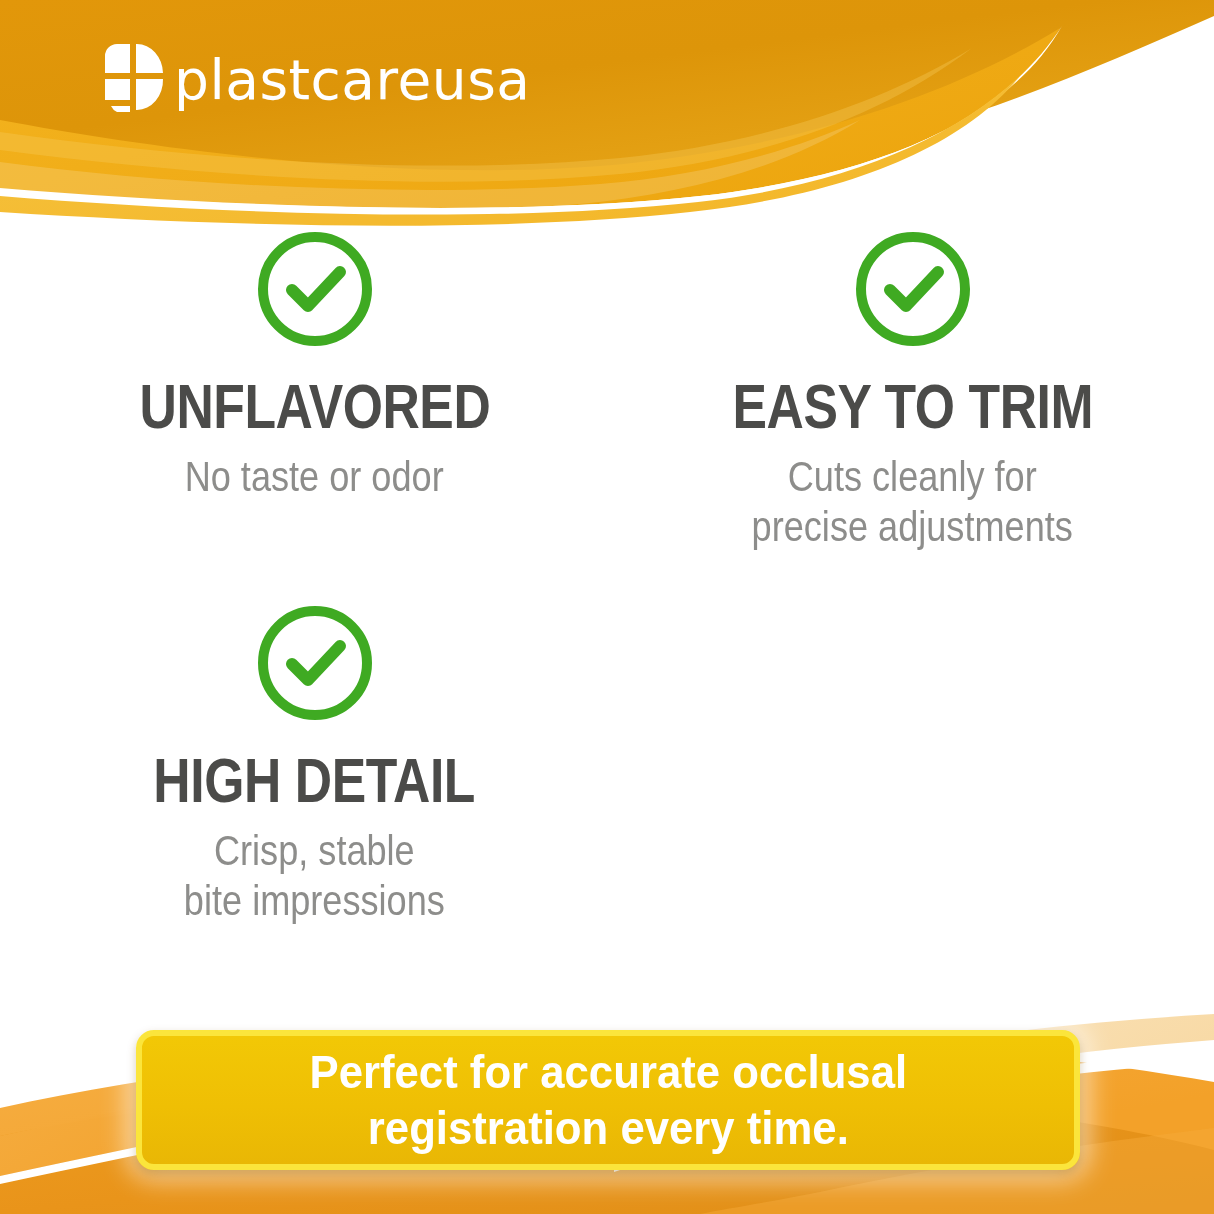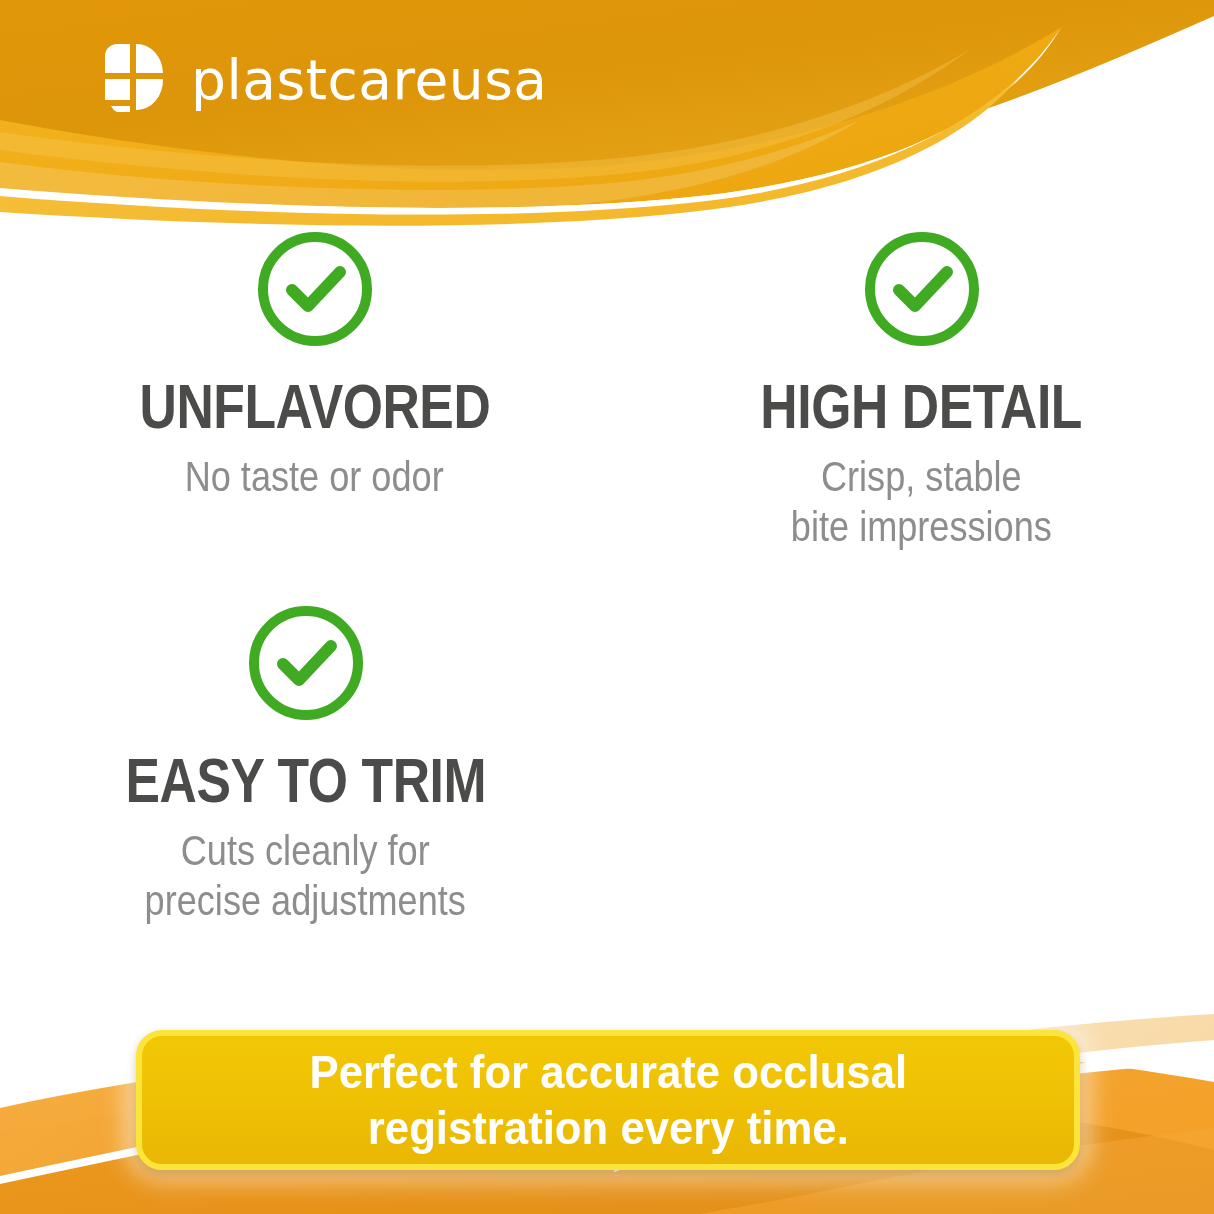--- a/index.html
+++ b/index.html
@@ -32,21 +32,21 @@
     pointer-events: none;
   }
 
   
   .header-brand {
     position: absolute;
     left: 103px;
     top: 42px;
     display: flex;
     align-items: center;
-    gap: 26px;
+    gap: 9px;
     z-index: 5;
   }
   .logo-mark {
     width: 62px;
     height: 72px;
     flex: 0 0 auto;
   }
   .brand-wordmark {
     font-family: "DejaVu Sans", sans-serif;
     font-size: 55px;
@@ -107,21 +107,21 @@
 
   
   .banner {
     position: absolute;
     left: 136px;
     top: 1030px;
     width: 944px;
     height: 140px;
     box-sizing: border-box;
     border: 6px solid #fbe53b;
-    border-radius: 26px;
+    border-radius: 18px;
     background: linear-gradient(180deg, #f2c806 0%, #efbf04 55%, #e9b705 100%);
     box-shadow: 0 4px 10px rgba(120, 80, 0, 0.28),
                 0 0 26px 10px rgba(255, 255, 255, 0.55);
     display: flex;
     align-items: center;
     justify-content: center;
     z-index: 9;
   }
   .banner-text {
     font-family: "Liberation Sans Narrow", "Liberation Sans", sans-serif;
@@ -236,45 +236,45 @@
       <span>
         <svg class="check-icon" viewBox="0 0 122 122" aria-hidden="true">
           <circle cx="61" cy="61" r="52" fill="none" stroke="#3faa22" stroke-width="10"></circle>
           <path d="M38 62 L54 78 L86 44" fill="none" stroke="#3faa22" stroke-width="12" stroke-linecap="round" stroke-linejoin="round"></path>
         </svg>
       </span>
       <div class="feature-title">UNFLAVORED</div>
       <div class="feature-sub">No taste or odor</div>
     </div>
 
+
+    <div class="feature feature-col-right">
+      <span>
+        <svg class="check-icon" viewBox="0 0 122 122" aria-hidden="true">
+          <circle cx="61" cy="61" r="52" fill="none" stroke="#3faa22" stroke-width="10"></circle>
+          <path d="M38 62 L54 78 L86 44" fill="none" stroke="#3faa22" stroke-width="12" stroke-linecap="round" stroke-linejoin="round"></path>
+        </svg>
+      </span>
+      <div class="feature-title">EASY TO TRIM</div>
+      <div class="feature-sub">Cuts cleanly for
+precise adjustments</div>
+    </div>
 
     <div class="feature feature-col-left">
       <span>
         <svg class="check-icon" viewBox="0 0 122 122" aria-hidden="true">
           <circle cx="61" cy="61" r="52" fill="none" stroke="#3faa22" stroke-width="10"></circle>
           <path d="M38 62 L54 78 L86 44" fill="none" stroke="#3faa22" stroke-width="12" stroke-linecap="round" stroke-linejoin="round"></path>
         </svg>
       </span>
       <div class="feature-title">HIGH DETAIL</div>
       <div class="feature-sub">Crisp, stable
 bite impressions</div>
     </div>
 
-    <div class="feature feature-col-right">
-      <span>
-        <svg class="check-icon" viewBox="0 0 122 122" aria-hidden="true">
-          <circle cx="61" cy="61" r="52" fill="none" stroke="#3faa22" stroke-width="10"></circle>
-          <path d="M38 62 L54 78 L86 44" fill="none" stroke="#3faa22" stroke-width="12" stroke-linecap="round" stroke-linejoin="round"></path>
-        </svg>
-      </span>
-      <div class="feature-title">EASY TO TRIM</div>
-      <div class="feature-sub">Cuts cleanly for
-precise adjustments</div>
-    </div>
-
   </div>
 
   <div class="banner">
     <div class="banner-text">Perfect for accurate occlusal
 registration every time.</div>
   </div>
 
 </div>
 
 </body></html>

